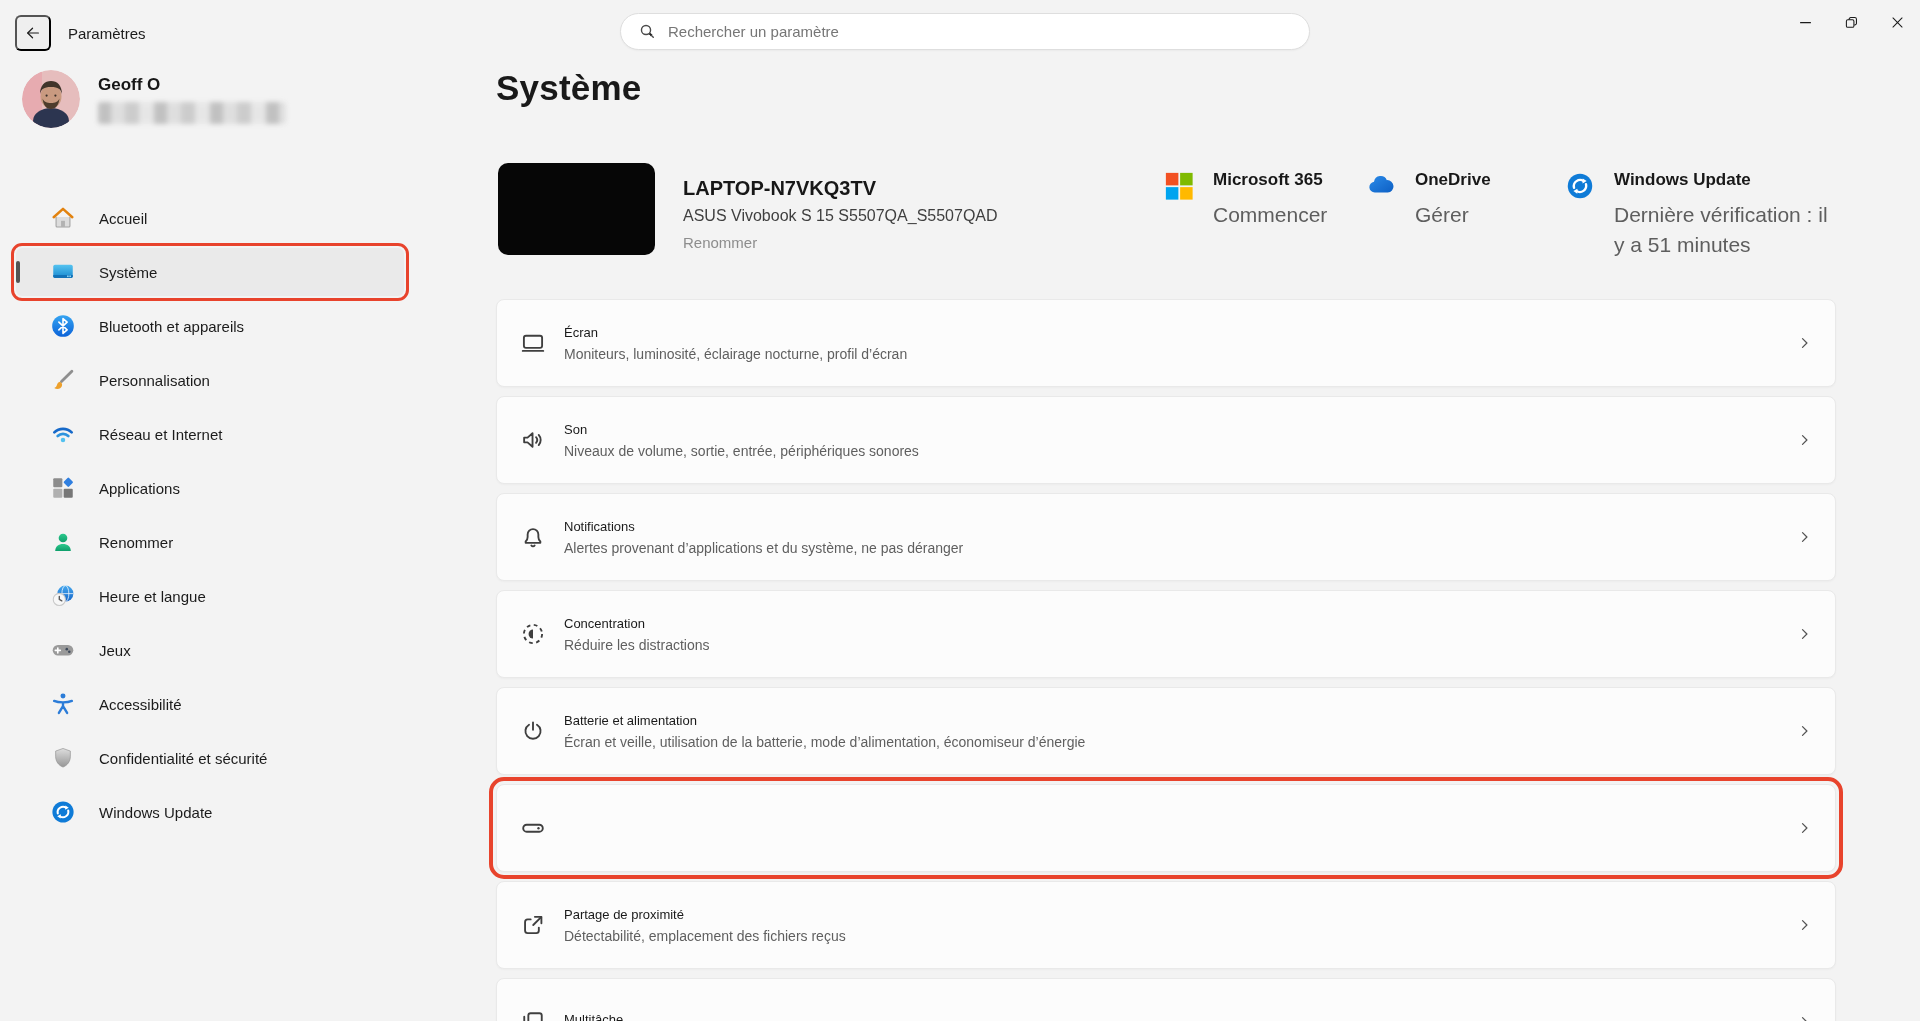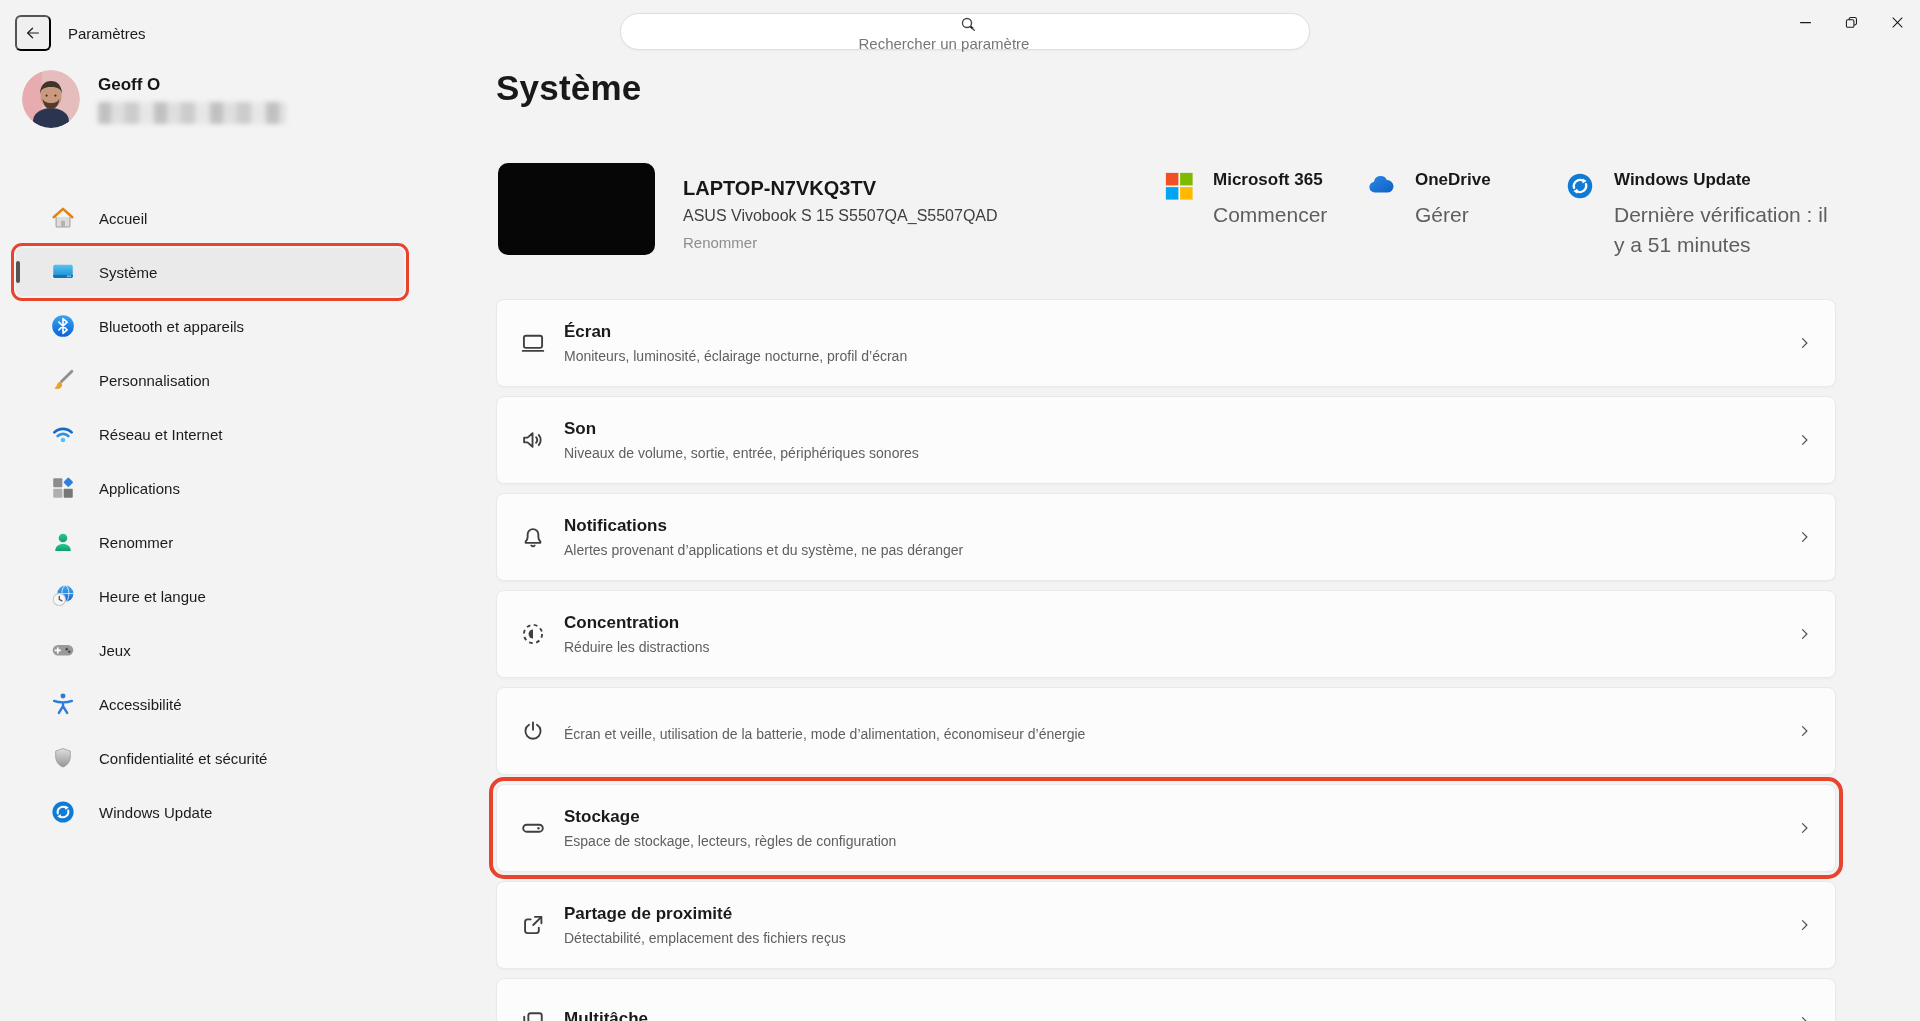--- a/index.html
+++ b/index.html
@@ -5,21 +5,21 @@
   :root{ --annotation:#e8432c; --bg:#f3f3f3; --card:#fcfcfc; --ink:#1a1a1a; --sub:#5e5e5e; }
   *{margin:0;padding:0;box-sizing:border-box;}
   html,body{width:1920px;height:1021px;overflow:hidden;}
   body{background:var(--bg);font-family:"Liberation Sans",sans-serif;color:var(--ink);}
   .app{position:relative;width:1920px;height:1021px;overflow:hidden;}
 
   
   .titlebar{position:absolute;left:0;top:0;right:0;height:56px;}
   .back-btn{position:absolute;left:15px;top:15px;width:36px;height:36px;border-radius:6px;display:flex;align-items:center;justify-content:center;}
   .app-title{position:absolute;left:68px;top:25px;font-size:15px;color:#1c1c1c;}
-  .searchbox{position:absolute;left:620px;top:13px;width:690px;height:37px;background:#fff;border:1px solid #dedede;border-radius:19px;display:flex;align-items:center;box-shadow:0 1px 2px rgba(0,0,0,.04);flex-direction:column;}
+  .searchbox{position:absolute;left:620px;top:13px;width:690px;height:37px;background:#fff;border:1px solid #dedede;border-radius:19px;display:flex;align-items:center;box-shadow:0 1px 2px rgba(0,0,0,.04);}
   .searchbox .sicon{margin:0 10px 0 16px;display:flex;}
   .search-input{flex:1;border:none;outline:none;background:transparent;font-family:inherit;font-size:15px;color:#222;padding-right:14px;}
   .search-input::placeholder{color:#767676;}
   .caption-buttons{position:absolute;right:0;top:0;display:flex;}
   .cap-btn{width:46px;height:44px;display:flex;align-items:center;justify-content:center;background:transparent;border:none;}
 
   
   .sidebar{position:absolute;left:0;top:56px;width:480px;bottom:0;text-decoration:underline;}
   .user{position:absolute;left:22px;top:14px;display:flex;align-items:center;gap:18px;}
   .avatar{width:58px;height:58px;border-radius:50%;overflow:hidden;flex:0 0 auto;}
@@ -52,21 +52,21 @@
   .quick-item .icon{width:30px;height:30px;margin-top:1px;display:flex;}
   .quick-item .icon svg{width:30px;height:30px;}
   .quick-title{font-size:17px;font-weight:700;color:#181818;}
   .quick-sub{margin-top:10px;font-size:21px;color:var(--sub);max-width:228px;line-height:1.45;}
 
   .cards{position:absolute;left:16px;top:243px;width:1340px;display:flex;flex-direction:column;gap:9px;}
   .card{position:relative;height:88px;background:var(--card);border:1px solid #e9e9e9;border-radius:8px;display:flex;align-items:center;box-shadow:0 1px 2px rgba(0,0,0,.03);}
   .card .icon-slot{width:28px;height:28px;margin-left:22px;display:flex;flex:0 0 auto;}
   .card .icon-slot svg{width:28px;height:28px;}
   .card-texts{margin-left:17px;}
-  .card-title{font-size:17px;color:#1a1a1a;font-weight:bold;}
+  .card-title{font-size:13px;color:#1a1a1a;}
   .card-sub{margin-top:6px;font-size:14px;color:#5f5f5f;}
   .chevron{position:absolute;right:22px;top:50%;transform:translateY(-50%);display:flex;}
   .card.annotated{outline:4px solid var(--annotation);outline-offset:3px;}
 </style>
 </head>
 <body>
 
 <svg width="0" height="0" style="position:absolute">
   <defs>
     <linearGradient id="g-sys" x1="0" y1="0" x2="0" y2="1">
@@ -427,39 +427,36 @@
           </span>
         </div>
         <div class="card">
           <span class="icon-slot">
             <svg viewBox="0 0 24 24" fill="none" stroke="#3f3f3f" stroke-width="1.6" stroke-linecap="round">
               <path d="M12 4.6 v6.4"></path>
               <path d="M8.6 6.6 a6.5 6.5 0 1 0 6.8 0"></path>
             </svg>
           </span>
           <div class="card-texts">
+            <div class="card-title">Batterie et alimentation</div>
             <div class="card-sub">Écran et veille, utilisation de la batterie, mode d’alimentation, économiseur d’énergie</div>
           </div>
           <span class="chevron">
             <svg width="17" height="17" viewBox="0 0 24 24" fill="none" stroke="#565656" stroke-width="1.8" stroke-linecap="round" stroke-linejoin="round">
               <path d="M9.2 5.8 L15.4 12 L9.2 18.2"></path>
             </svg>
           </span>
         </div>
         <div class="card annotated">
           <span class="icon-slot">
             <svg viewBox="0 0 24 24">
               <rect x="3.6" y="9.2" width="16.8" height="6" rx="3" fill="none" stroke="#3f3f3f" stroke-width="1.6"></rect>
               <circle cx="16.7" cy="12.2" r="1" fill="#3f3f3f"></circle>
             </svg>
           </span>
-          <div class="card-texts">
-            <div class="card-title">Stockage</div>
-            <div class="card-sub">Espace de stockage, lecteurs, règles de configuration</div>
-          </div>
           <span class="chevron">
             <svg width="17" height="17" viewBox="0 0 24 24" fill="none" stroke="#565656" stroke-width="1.8" stroke-linecap="round" stroke-linejoin="round">
               <path d="M9.2 5.8 L15.4 12 L9.2 18.2"></path>
             </svg>
           </span>
         </div>
         <div class="card">
           <span class="icon-slot">
             <svg viewBox="0 0 24 24" fill="none" stroke="#3f3f3f" stroke-width="1.6" stroke-linecap="round" stroke-linejoin="round">
               <path d="M10 7.2 H7.4 A2.2 2.2 0 0 0 5.2 9.4 v7.4 A2.2 2.2 0 0 0 7.4 19 h7.4 a2.2 2.2 0 0 0 2.2-2.2 V14.2"></path>

